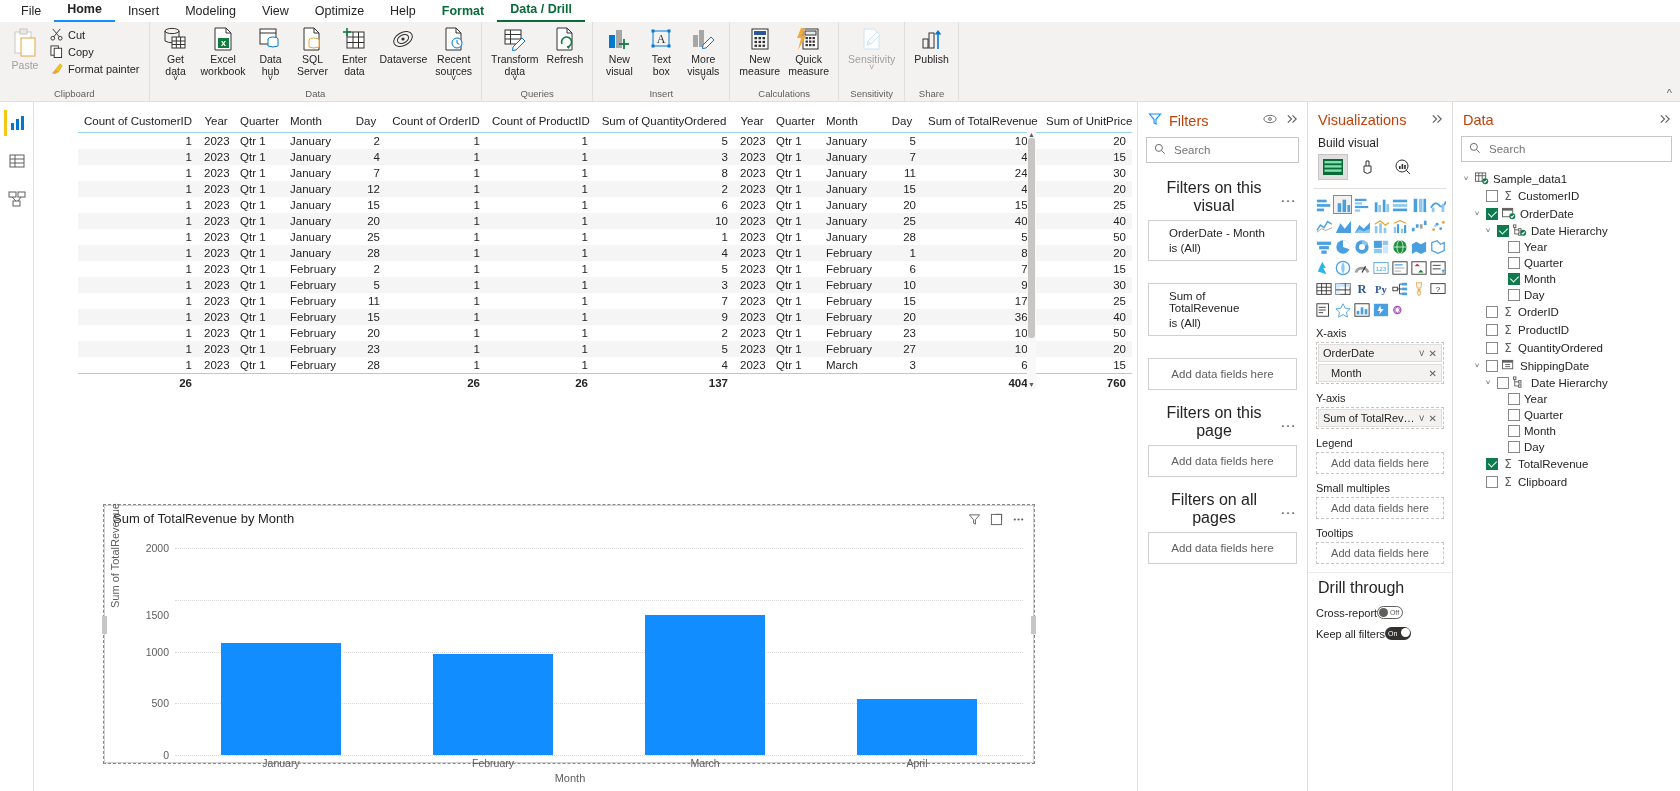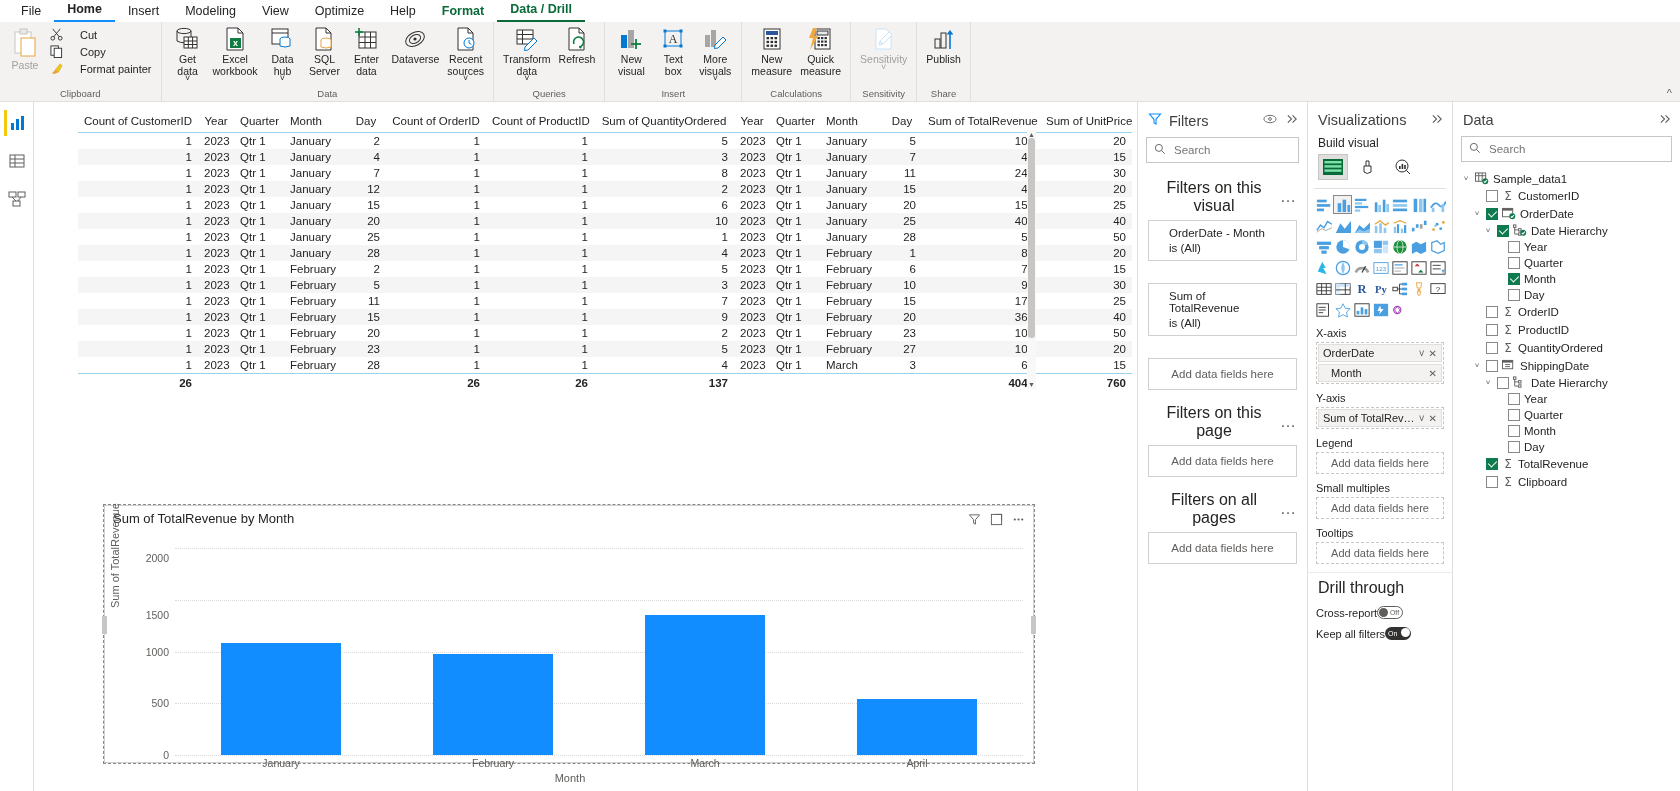--- a/index.html
+++ b/index.html
@@ -22,21 +22,21 @@
   .rgroup { display:flex; flex-direction:column; justify-content:space-between;
             border-right:1px solid #e1dfdd; padding:2px 5px 0 5px; position:relative; }
   .rgroup .gitems { display:flex; align-items:flex-start; height:62px; }
   .glabel { font-size:9.5px; color:#605e5c; text-align:center; padding-bottom:2px; }
   .bigbtn { width:auto; min-width:42px; display:flex; flex-direction:column; align-items:center;
             padding:2px 4px 0 4px; cursor:default; }
   .bigbtn .ic { height:26px; display:flex; align-items:center; justify-content:center; margin-bottom:2px; }
   .bigbtn .lb { font-size:10.5px; line-height:11.5px; text-align:center; color:#252423; }
   .bigbtn.dis .lb { color:#a19f9d; }
   .smallcol { display:flex; flex-direction:column; justify-content:flex-start; padding-top:2px; }
-  .smallbtn { display:flex; align-items:center; gap:16px; padding:1px 4px; font-size:11px; cursor:default; }
+  .smallbtn { display:flex; align-items:center; gap:4px; padding:1px 4px; font-size:11px; cursor:default; }
   .smallbtn .ic { width:15px; height:15px; display:flex; align-items:center; justify-content:center; }
   .pastecol { display:flex; flex-direction:column; align-items:center; padding:4px 6px 0 6px; }
   .pastecol .lb { font-size:10.5px; color:#a19f9d; margin-top:1px; }
   #collapse { position:absolute; right:8px; bottom:2px; font-size:11px; color:#605e5c; cursor:default; }
 
   
   #main { display:flex; height:690px; }
 
   
   #leftrail { width:34px; background:#ffffff; border-right:1px solid #e1dfdd;
@@ -84,21 +84,21 @@
   .xlab { flex:1; text-align:center; font-size:10.5px; color:#605e5c; }
   #xaxistitle { position:absolute; left:0; right:0; top:246px; text-align:center; font-size:11px; color:#605e5c; }
   .handle { position:absolute; width:5px; height:18px; background:#c8c6c4; }
 
   
   .pane { background:#ffffff; border-left:1px solid #e1dfdd; height:690px; overflow:hidden; position:relative; }
   #filterspane { width:170px; }
   #vizpane { width:145px; }
   #datapane { width:228px; }
   .panehdr { display:flex; align-items:center; justify-content:space-between; padding:10px 8px 8px 10px; }
-  .panetitle { font-size:14.5px; color:#404040; display:flex; align-items:flex-end; gap:7px; }
+  .panetitle { font-size:14.5px; color:#c2410c; display:flex; align-items:flex-end; gap:7px; }
   .panehdr .acts { display:flex; gap:9px; align-items:center; color:#605e5c; }
   .srchbox { margin:0 8px 8px 8px; height:26px; border:1px solid #c8c6c4; display:flex;
              align-items:center; gap:6px; padding:0 7px; }
   .srchbox input { border:0; outline:0; font-size:11.5px; width:100%; color:#605e5c;
                    font-family:"Liberation Sans", sans-serif; background:transparent; }
   .sect { padding:8px 10px 0 10px; }
   .secthdr { display:flex; justify-content:space-between; align-items:center;
              font-size:16px; color:#252423; margin-bottom:5px;text-align:center; }
   .secthdr .ell { color:#605e5c; letter-spacing:1px; }
   .filtercard { border:1px solid #d2d0ce; padding:6px 20px; margin-bottom:22px; background:#fff; }
@@ -806,21 +806,21 @@
                 </svg></span>
           </div>
         </div>
         <div id="plotwrap">
           <div id="ylabel">Sum of TotalRevenue</div>
           <div id="yticks">
               <div class="ytick" style="top: 223px;">0</div>
               <div class="ytick" style="top: 171.25px;">500</div>
               <div class="ytick" style="top: 119.5px;">1000</div>
               <div class="ytick" style="top: 83px;">1500</div>
-              <div class="ytick" style="top: 26px;">2000</div>
+              <div class="ytick" style="top: 16px;">2000</div>
             </div>
           <div id="grid">
               <div class="gridline" style="top: 229px;"></div>
               <div class="gridline" style="top: 177.25px;"></div>
               <div class="gridline" style="top: 125.5px;"></div>
               <div class="gridline" style="top: 73.75px;"></div>
               <div class="gridline" style="top: 22px;"></div>
             </div>
           <div id="bars">
               <div class="barslot">

